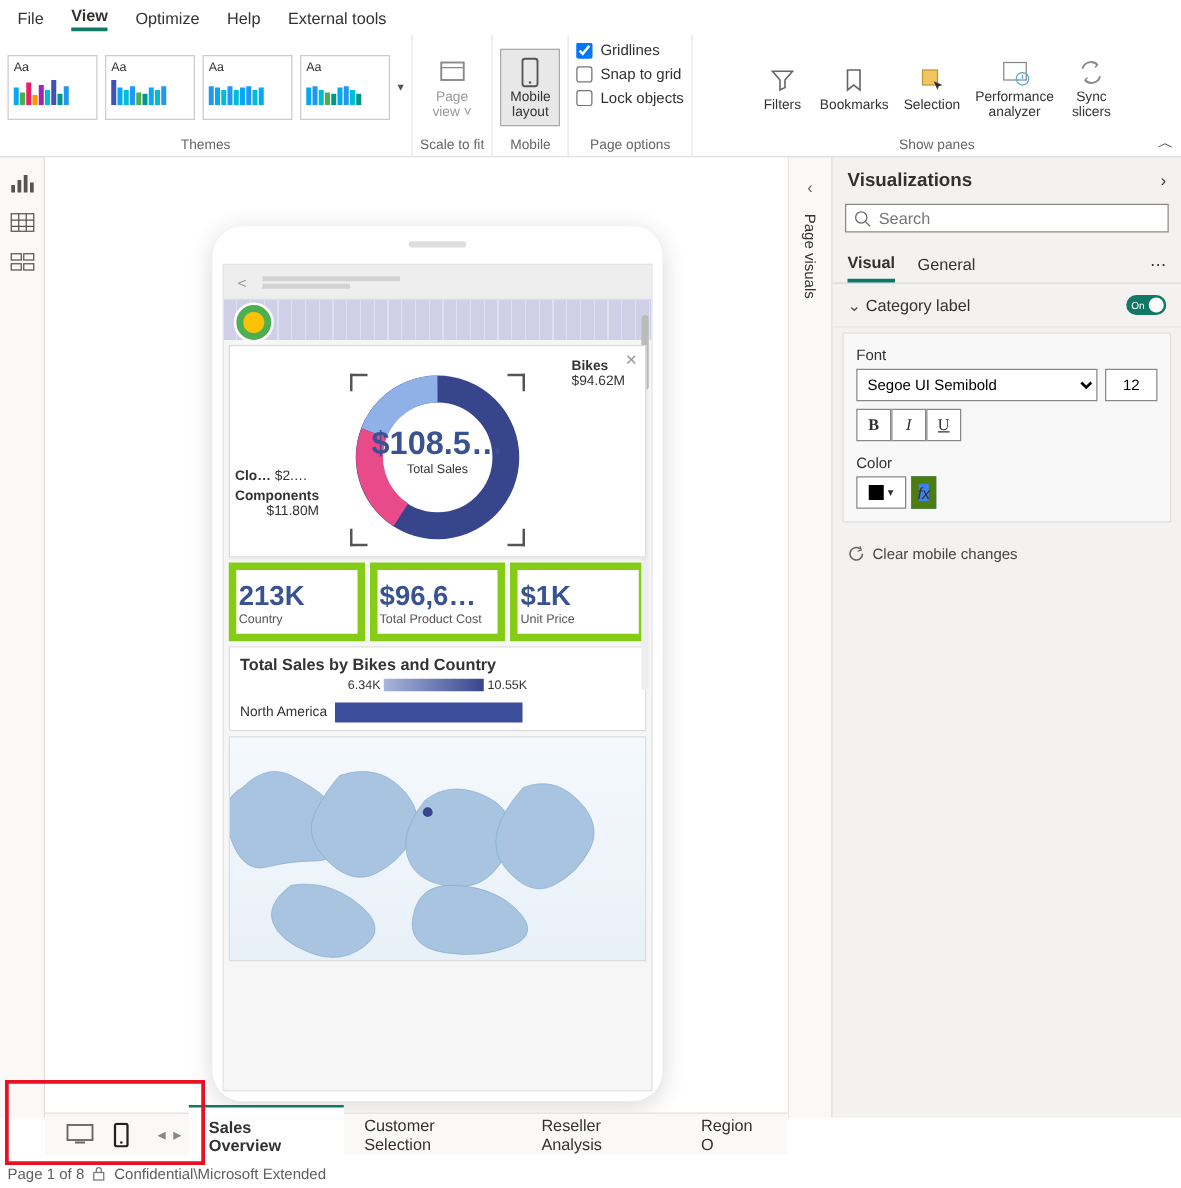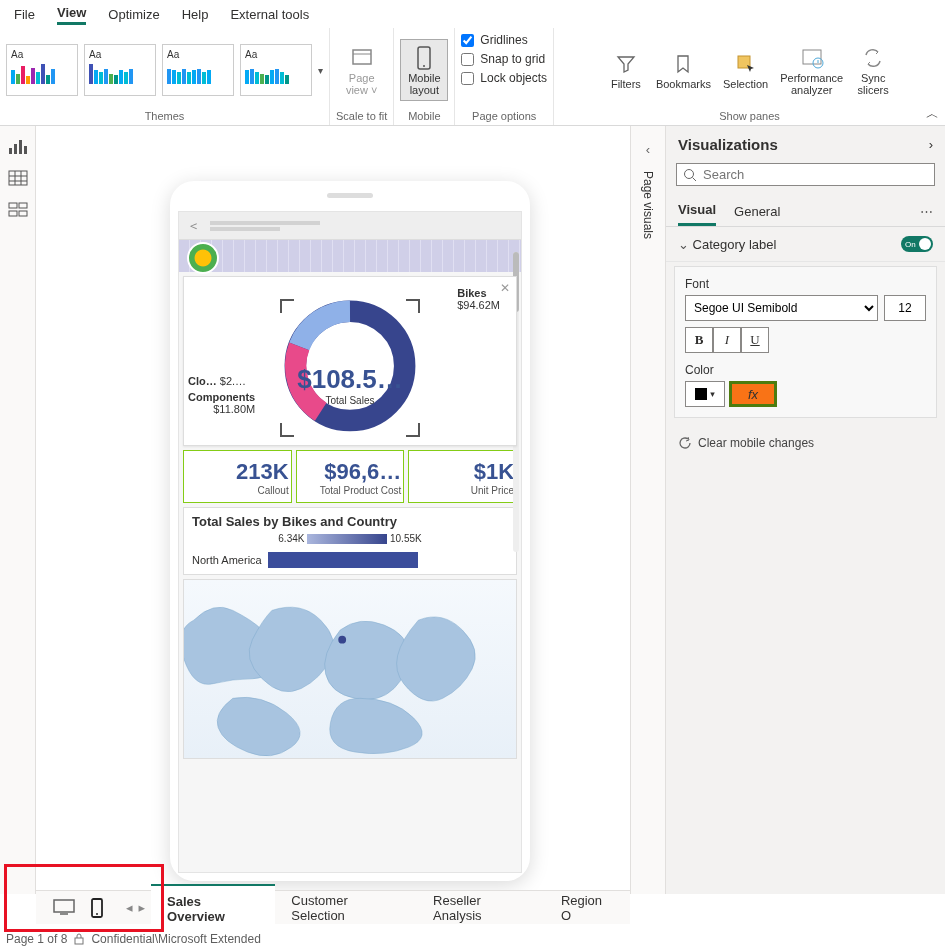--- a/index.html
+++ b/index.html
@@ -38,26 +38,26 @@
 .logo-strip::before{content:"";position:absolute;left:8px;top:2px;width:28px;height:28px;border-radius:50%;background:radial-gradient(#FFC107 0 40%,#4CAF50 45% 100%);border:2px solid #fff;}
 .card { background:#fff; margin:4px; border:1px solid #ddd; box-shadow:0 1px 2px rgba(0,0,0,.08); position:relative; }
 .donut-card { height:170px; }
 .donut-card .close-x { position:absolute; top:4px; right:6px; color:#999; font-size:12px; }
 .sel-corner { position:absolute; width:14px; height:14px; border:0 solid #555; }
 .sel-tl{top:22px;left:96px;border-top-width:2px;border-left-width:2px}
 .sel-tr{top:22px;right:96px;border-top-width:2px;border-right-width:2px}
 .sel-bl{bottom:8px;left:96px;border-bottom-width:2px;border-left-width:2px}
 .sel-br{bottom:8px;right:96px;border-bottom-width:2px;border-right-width:2px}
 .donut-center{position:absolute;top:22px;left:50%;transform:translateX(-50%);text-align:center;}
-.donut-center .val{font-size:26px;font-weight:700;color:#385292;margin-top:25px;}
+.donut-center .val{font-size:26px;font-weight:700;color:#385292;}
 .donut-center .sub{font-size:10px;color:#333;}
 .callout{position:absolute;font-size:11px;font-weight:700;color:#333;line-height:1.1;text-align:right;}
 .callout .v{font-weight:400}
 .kpi-row { display:flex; gap:4px; margin:0 4px; }
-.kpi { flex:1; background:#fff; border:1px solid #84cc16; text-align:right; padding:8px 2px 6px 2px; }
+.kpi { flex:1; background:#fff; border:6px solid #84cc16; text-align:left; padding:8px 2px 6px 2px; }
 .kpi .val { font-size:22px; font-weight:700; color:#385292; }
 .kpi .sub { font-size:10px; color:#555; }
 .bar-card { margin:4px; background:#fff; border:1px solid #ddd; padding:6px 8px; }
 .bar-card .ttl { font-size:13px; font-weight:600; color:#333; }
 .legend-grad { height:10px; width:80px; background:linear-gradient(90deg,#aab6dd,#37458d); display:inline-block; vertical-align:middle; }
 .bar-row { display:flex; align-items:center; font-size:11px; margin-top:8px; gap:6px;}
 .bar-row .bar { height:16px; background:#3b4d9b; width:150px; }
 .map-card { margin:4px; height:180px; background:linear-gradient(180deg,#f5f9fd 0,#e8f0f8 100%); border:1px solid #ddd; position:relative; overflow:hidden; }
 .map-card svg{position:absolute;inset:0;width:100%;height:100%}
 .phone-scrollbar{position:absolute;right:2px;top:40px;width:6px;height:300px;background:#eee;border-radius:3px;}
@@ -84,21 +84,21 @@
 .font-row select { flex:1; height:26px; border:1px solid #8a8886; background:#fff; font-size:12px; padding:0 4px;}
 .font-row .size { width:42px; height:26px; border:1px solid #8a8886; background:#fff; font-size:12px; text-align:center;}
 .style-btns { display:flex; gap:0; margin-top:6px; }
 .style-btn { width:28px; height:26px; border:1px solid #8a8886; background:#fff; display:flex; align-items:center; justify-content:center; font-family:serif; cursor:pointer;}
 .style-btn:nth-child(2){font-style:italic}
 .style-btn:nth-child(3){text-decoration:underline}
 .color-label{margin-top:10px}
 .color-row{display:flex;gap:4px;margin-top:4px}
 .color-swatch{width:40px;height:26px;border:1px solid #8a8886;background:#fff;display:flex;align-items:center;justify-content:center;gap:3px;cursor:pointer}
 .color-swatch .sq{width:12px;height:12px;background:#000}
-.fx-btn{width:48px;height:26px;border:3px solid #4d7c0f;background:#f97316;display:flex;align-items:center;justify-content:center;font-style:italic;cursor:pointer}
+.fx-btn{width:20px;height:26px;border:6px solid #4d7c0f;background:#3b82f6;display:flex;align-items:center;justify-content:center;font-style:italic;cursor:pointer}
 .clear-row{display:flex;align-items:center;gap:6px;padding:8px 12px;font-size:12px;color:#444;cursor:pointer}
 .footer-tabs { position:absolute; bottom:26px; left:36px; right:315px; height:34px; display:flex; align-items:center; border-top:1px solid #e1dfdd; background:#faf9f8; }
 .view-sw { display:flex; gap:14px; padding:0 16px; }
 .view-sw .ic { cursor:pointer; color:#555; }
 .tab-nav { display:flex; gap:6px; align-items:center; color:#888; padding:0 6px;}
 .page-tab { padding:8px 16px; font-size:13px; cursor:pointer; border-top:1px solid transparent; }
 .page-tab.active { background:#fff; border-top:2px solid #117865; font-weight:600; }
 .status-bar { position:absolute; bottom:0; left:0; right:0; height:22px; font-size:12px; color:#5e5e5e; display:flex; align-items:center; padding:0 6px; gap:6px;}
 .red-box{position:absolute;left:4px;bottom:18px;width:160px;height:68px;border:3px solid #e81123;pointer-events:none;}
 </style>
@@ -339,21 +339,21 @@
             <div class="sub">Total Sales</div>
           </div>
           <div class="callout" style="top:10px;right:16px;text-align:left"><span>Bikes</span><br><span class="v">$94.62M</span></div>
           <div class="callout" style="top:98px;left:4px"><span>Clo…</span> <span class="v">$2.…</span></div>
           <div class="callout" style="top:114px;left:4px"><span>Components</span><br><span class="v">$11.80M</span></div>
         </div>
 
         <div class="kpi-row">
           <div class="kpi">
               <div class="val">213K</div>
-              <div class="sub">Callout</div>
+              <div class="sub">Country</div>
             </div>
           <div class="kpi">
               <div class="val">$96,6…</div>
               <div class="sub">Total Product Cost</div>
             </div>
           <div class="kpi">
               <div class="val">$1K</div>
               <div class="sub">Unit Price</div>
             </div>
         </div>

